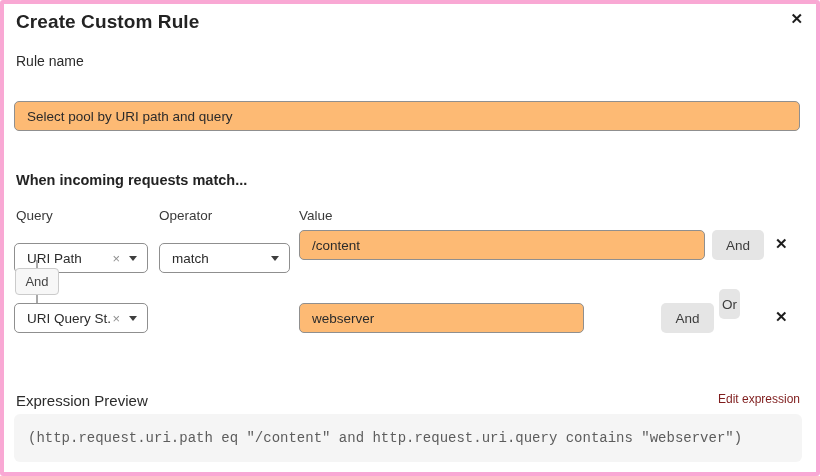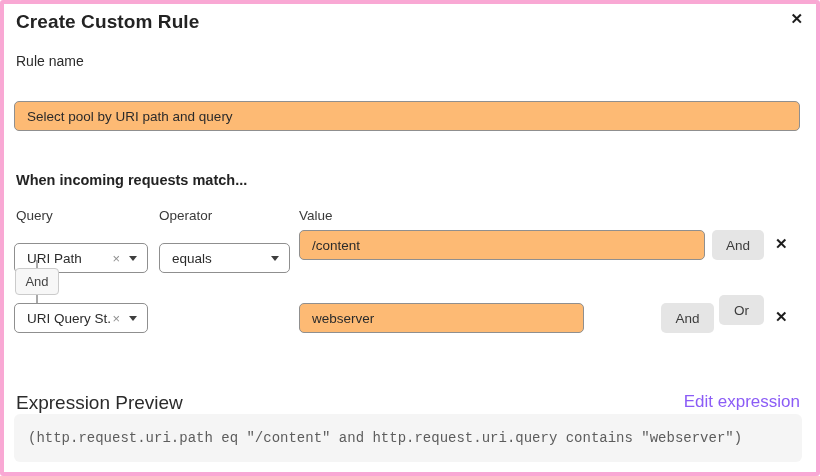--- a/index.html
+++ b/index.html
@@ -70,42 +70,42 @@
   .value-input-1 { left: 295px; top: 226px; width: 406px; }
   .value-input-2 { left: 295px; top: 299px; width: 285px; }
 
   .gray-btn {
     background: #e5e5e5; border: none; border-radius: 5px;
     height: 30px; font-size: 13.5px; color: #3d3d3d;
     font-family: "Liberation Sans", sans-serif; cursor: pointer;
   }
   .and-btn-1 { left: 708px; top: 226px; width: 52px; }
   .and-btn-2 { left: 657px; top: 299px; width: 53px; }
-  .or-btn-2  { left: 715px; top: 291px; width: 45px; }
+  .or-btn-2  { left: 715px; top: 285px; width: 21px; }
 
   .remove-btn {
     background: none; border: none; cursor: pointer;
     font-size: 15px; font-weight: 800; color: #1c1c1c;
     font-family: "Liberation Sans", sans-serif;
   }
   .remove-1 { left: 771px; top: 231px; }
   .remove-2 { left: 771px; top: 304px; }
 
   .vline { left: 32px; width: 2px; background: #a8a8a8; }
   .vline-1 { top: 256px; height: 9px; }
   .vline-2 { top: 291px; height: 8px; }
   .and-badge {
     left: 11px; top: 264px; width: 44px; height: 27px;
     background: #f7f7f7; border: 1px solid #cbcbcb; border-radius: 4px;
     display: flex; align-items: center; justify-content: center;
     font-size: 13px; color: #454545;
   }
 
-  .expr-label { left: 12px; top: 388px; font-size: 19px; color: #2b2b2b; }
-  .edit-link  { right: 16px; top: 388px; font-size: 17px; color: #8b5cf6; text-decoration: none; cursor: pointer; }
+  .expr-label { left: 12px; top: 388px; font-size: 15px; color: #2b2b2b; }
+  .edit-link  { right: 16px; top: 388px; font-size: 12px; color: #7f1d1d; text-decoration: none; cursor: pointer; }
 
   .code-box {
     left: 10px; top: 410px; width: 788px; height: 48px;
     background: #f5f5f5; border-radius: 6px;
     display: flex; align-items: center;
     padding: 0 14px; overflow: hidden;
   }
   .code-box code {
     font-family: "Liberation Mono", monospace;
     font-size: 14px; color: #5d5d5d; white-space: nowrap;
@@ -127,21 +127,21 @@
   <div class="abs col-label col-field">Query</div>
   <div class="abs col-label col-operator">Operator</div>
   <div class="abs col-label col-value">Value</div>
 
   <div class="abs select field-select row1">
     <span class="select-label">URI Path</span>
     <span class="clear-x">×</span>
     <span class="caret"></span>
   </div>
   <div class="abs select operator-select row1">
-    <span class="select-label">equals</span>
+    <span class="select-label">match</span>
     <span class="caret"></span>
   </div>
   <input class="abs text-input value-input-1" value="/content" style="">
   <button class="abs gray-btn and-btn-1">And</button>
   <button class="abs remove-btn remove-1">✕</button>
 
   <div class="abs vline vline-1"></div>
   <div class="abs and-badge">And</div>
   <div class="abs vline vline-2"></div>
 

